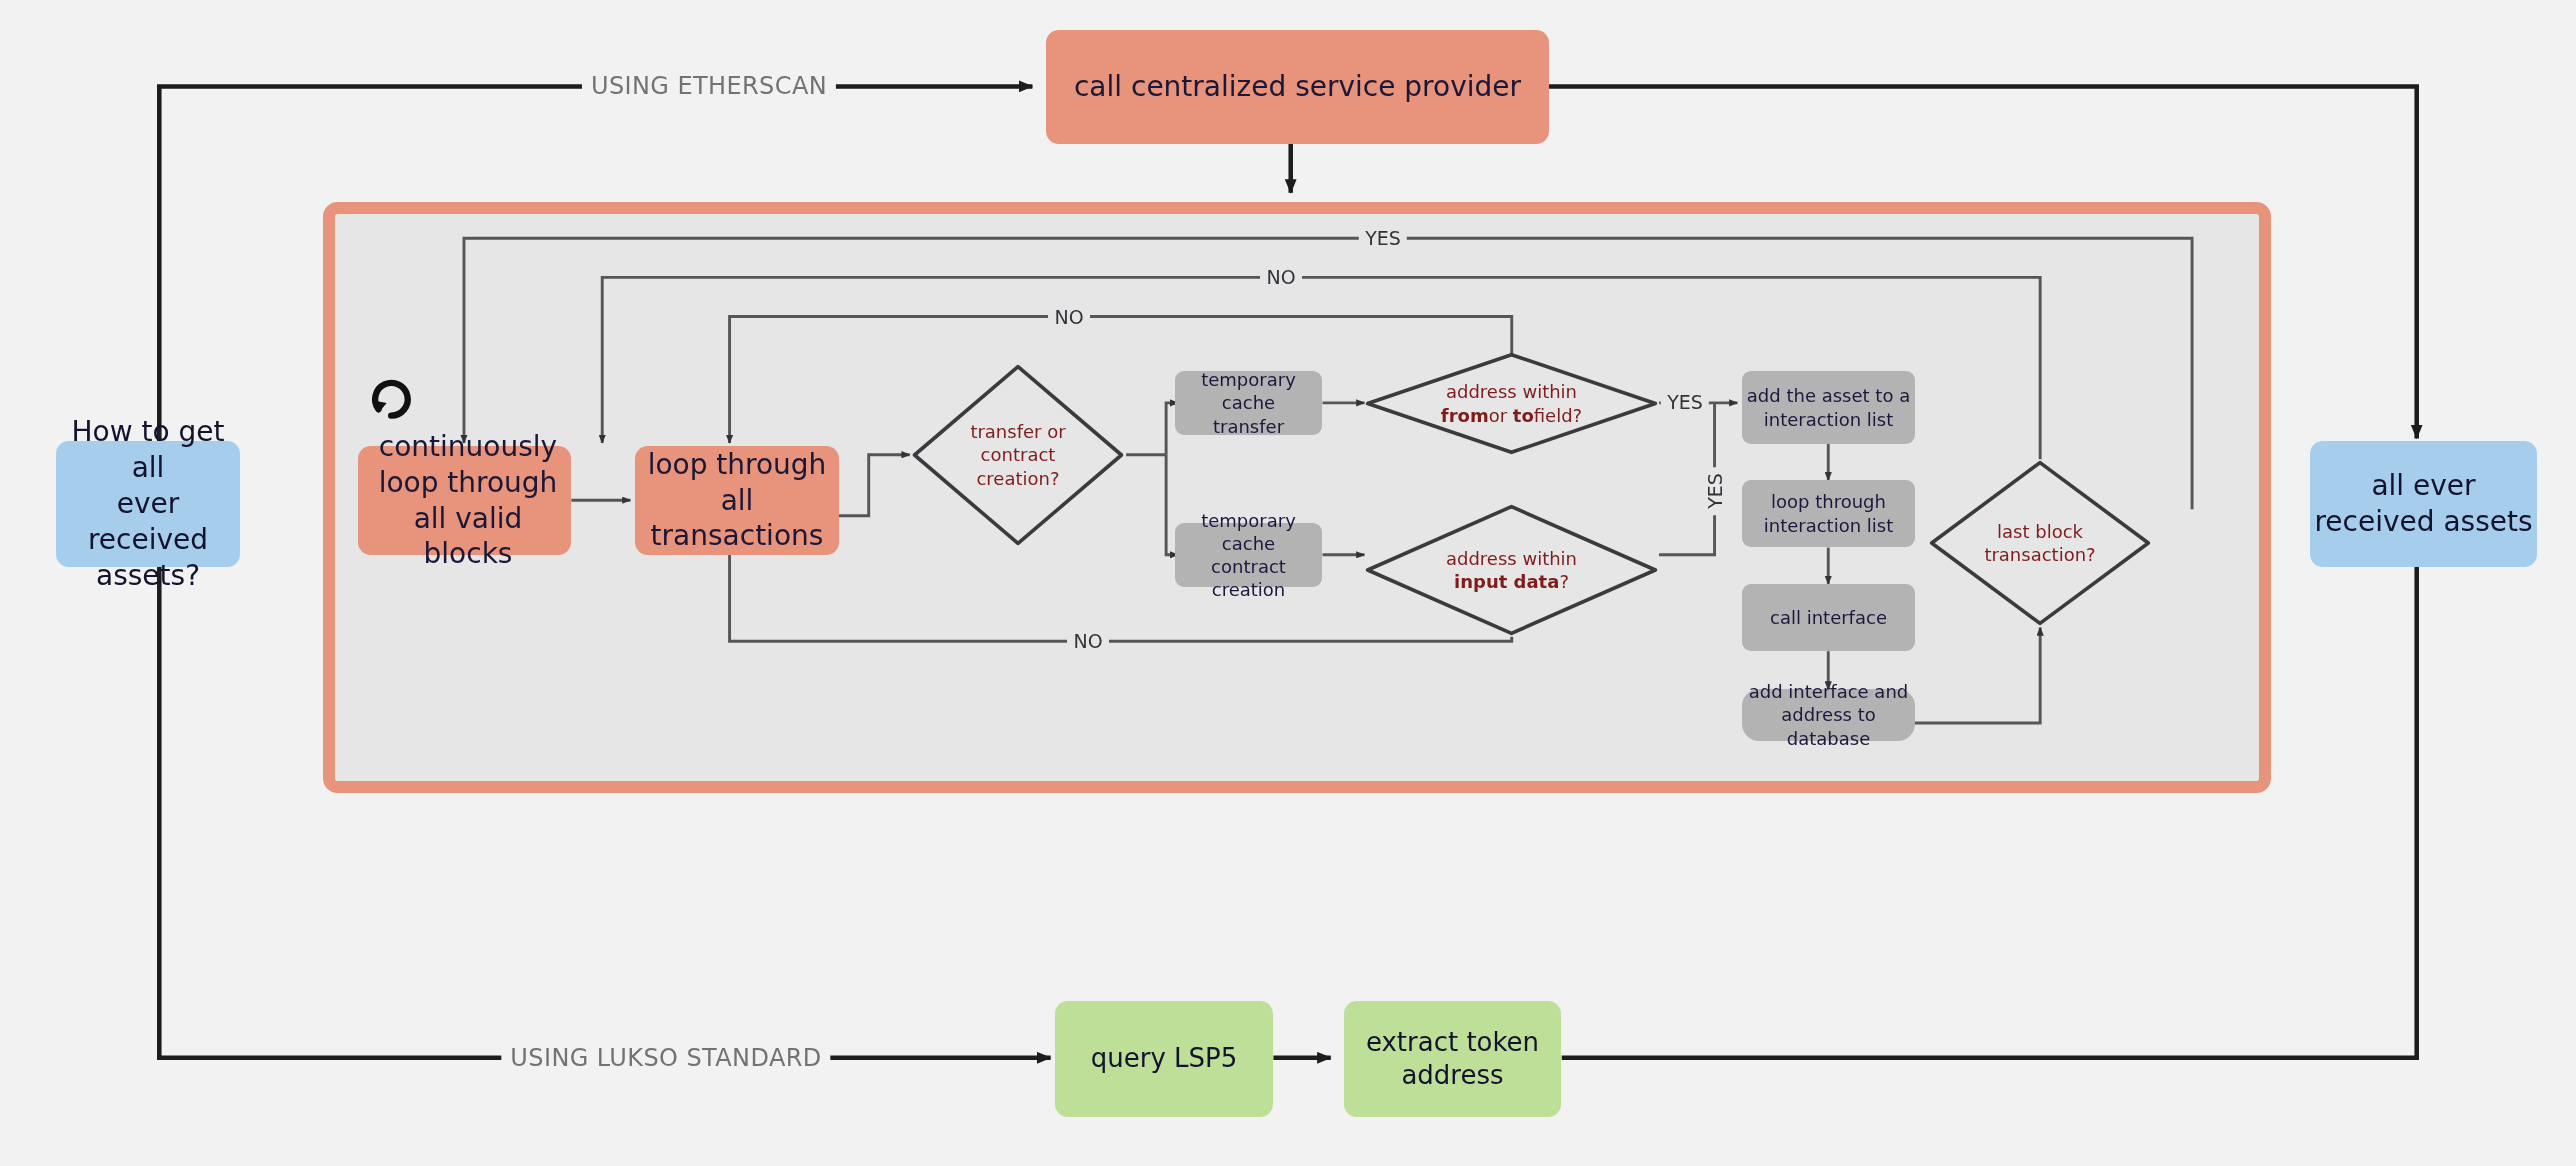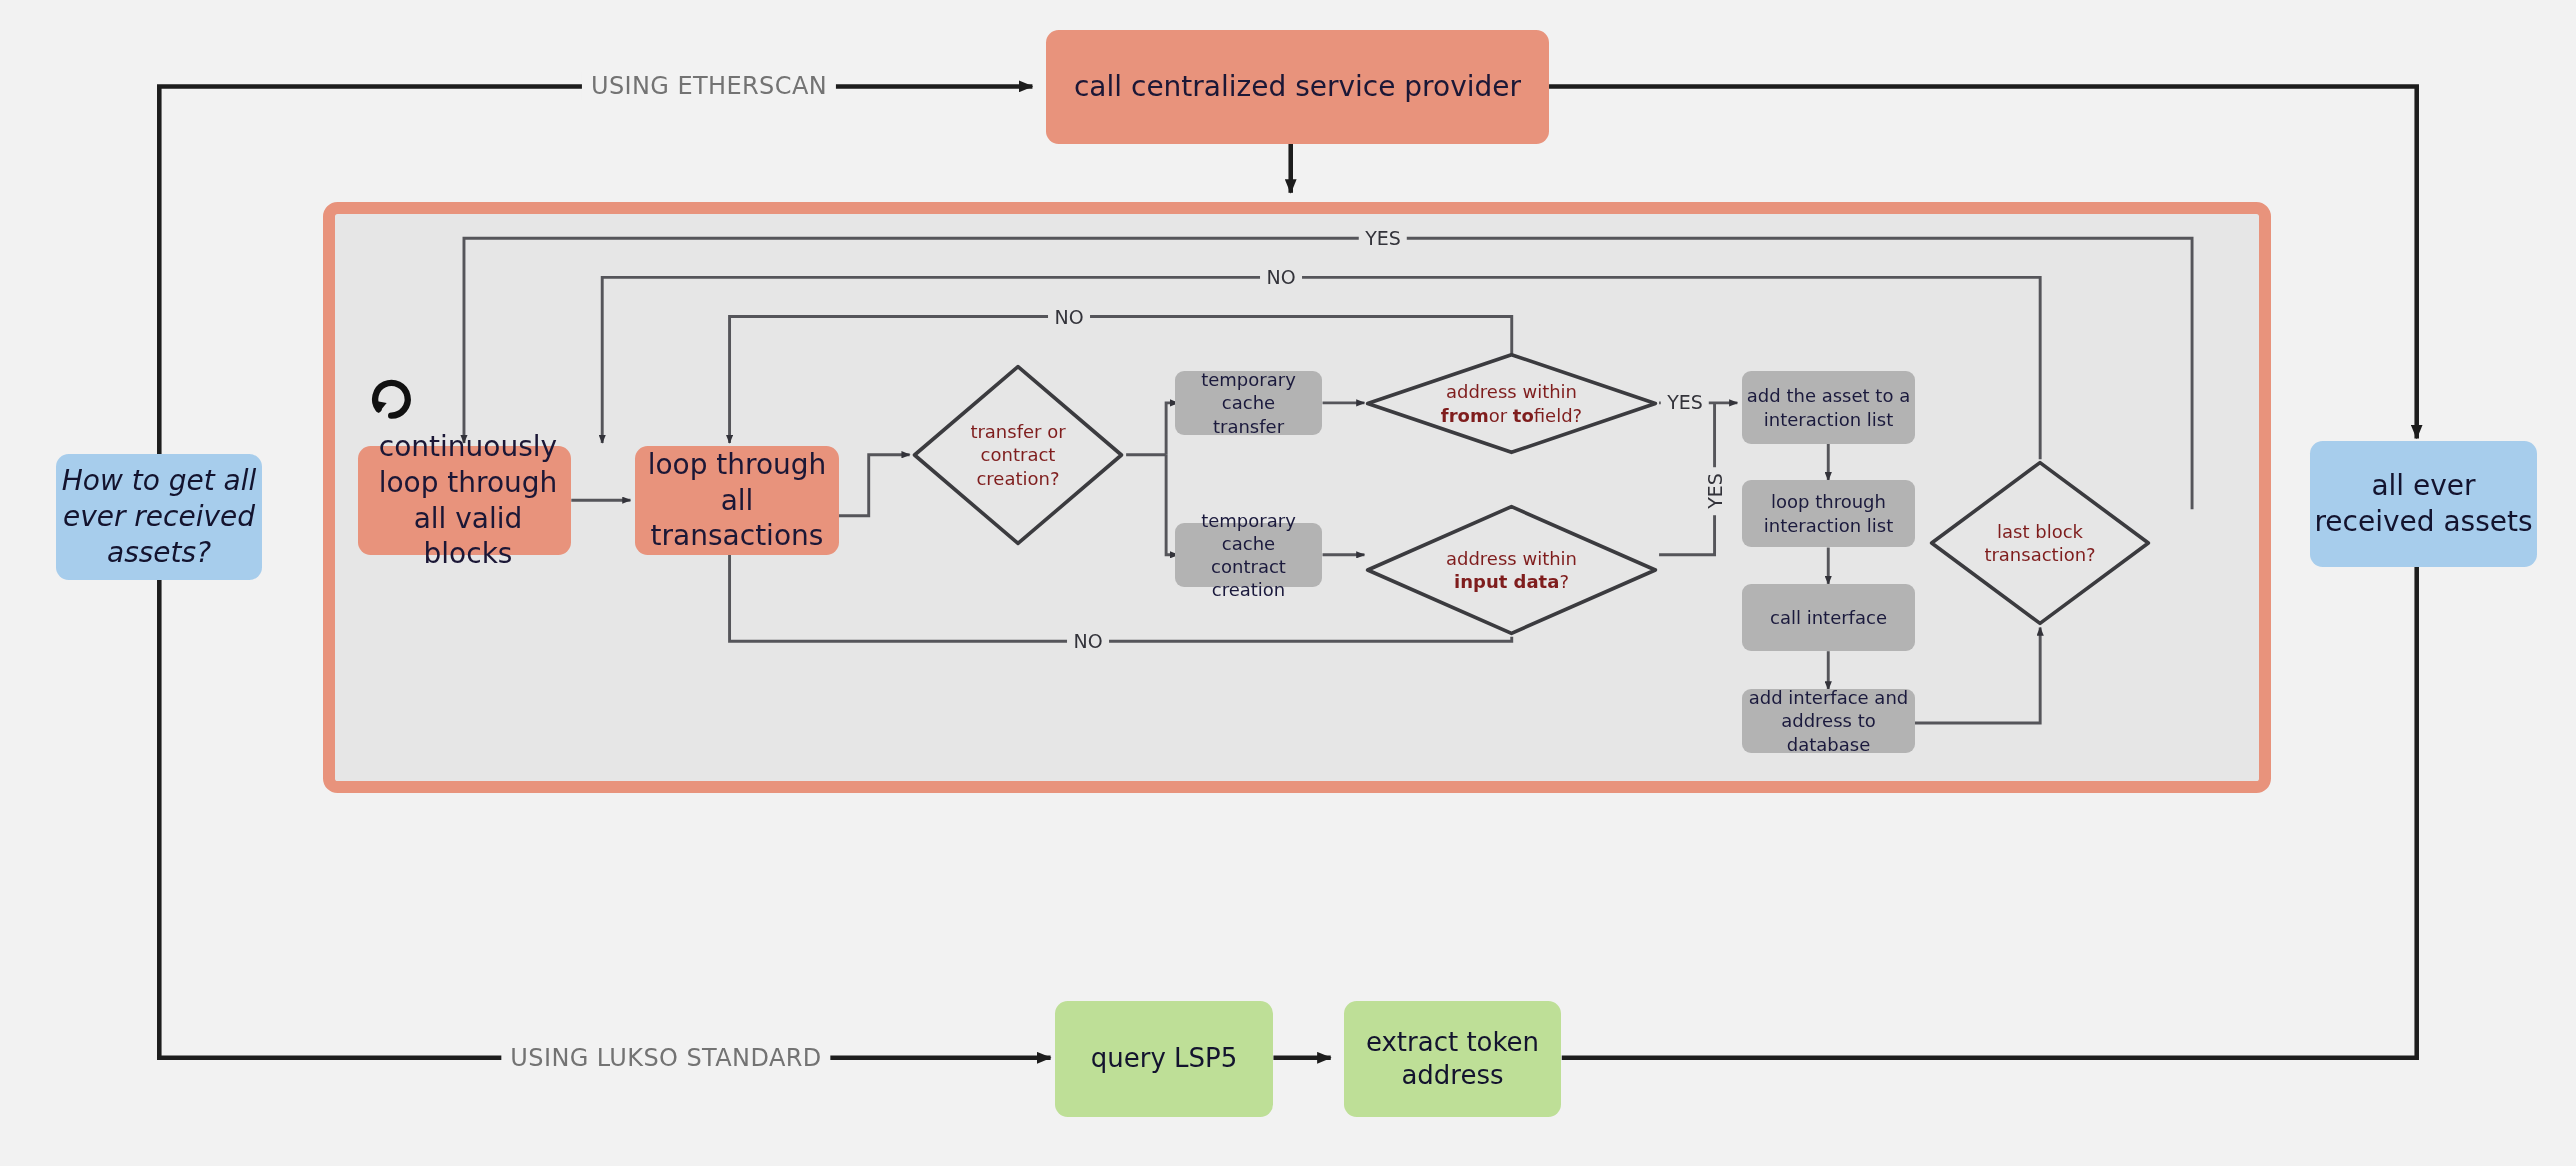--- a/index.html
+++ b/index.html
@@ -85,21 +85,21 @@
       <path d="M2010,488 L2010,528" marker-end="url(#ah)"></path>
 
       <path d="M2010,602 L2010,642" marker-end="url(#ah)"></path>
 
       <path d="M2010,716 L2010,758" marker-end="url(#ah)"></path>
 
       <path d="M2103,795 L2243,795 L2243,690" marker-end="url(#ah)"></path>
     </g>
   </svg>
 
-  <div class="node rnd blue" style="left:56px;top:454px;width:206px;height:126px;font-style:italic;">
+  <div class="node rnd blue" style="left:56px;top:441px;width:184px;height:126px;">
     <span style="white-space:pre-line">How to get all
 ever received
 assets?</span>
   </div>
 
   <div class="node rnd blue" style="left:2310px;top:441px;width:227px;height:126px;">
     <span style="white-space:pre-line">all ever
 received assets</span>
   </div>
 
@@ -135,21 +135,21 @@
 
   <div class="node grey" style="left:1742px;top:480px;width:173px;height:67px;">
     <span style="white-space:pre-line">loop through
 interaction list</span>
   </div>
 
   <div class="node grey" style="left:1742px;top:584px;width:173px;height:67px;">
     <span style="white-space:pre-line">call interface</span>
   </div>
 
-  <div class="node grey" style="left:1742px;top:689px;width:173px;height:64px;">
+  <div class="node grey" style="left:1742px;top:689px;width:173px;height:52px;border-radius:17px;">
     <span style="white-space:pre-line">add interface and
 address to database</span>
   </div>
 
   <div class="node rnd green" style="left:1055px;top:1001px;width:218px;height:116px;">
     <span style="white-space:pre-line">query LSP5</span>
   </div>
 
   <div class="node rnd green" style="left:1344px;top:1001px;width:217px;height:116px;">
     <span style="white-space:pre-line">extract token

